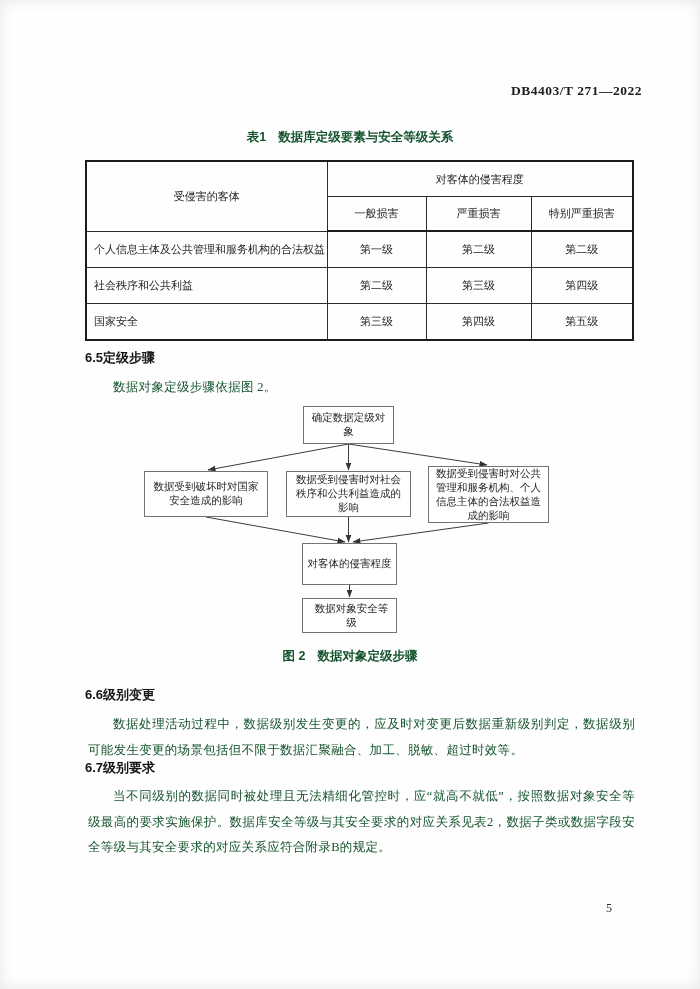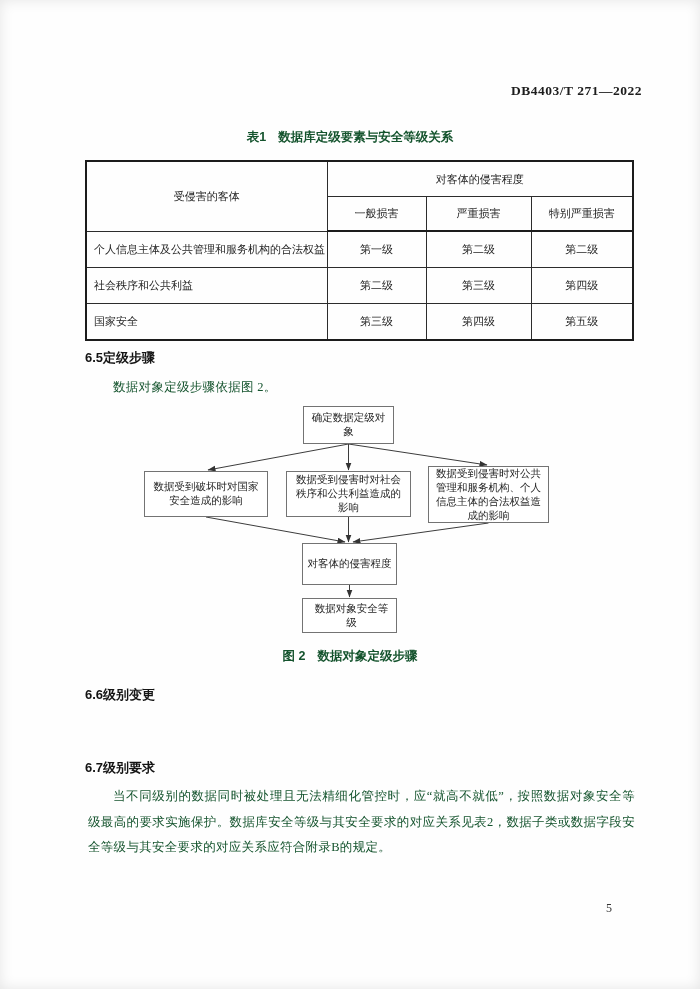--- a/index.html
+++ b/index.html
@@ -136,20 +136,21 @@
     <div class="node" style="left:302px; top:598px; width:95px; height:35px;padding-left:8px;">数据对象安全等级</div>
   </div>
 
   <div class="caption" style="top:648px;">
     <span>图 2</span><span class="gap"></span><span>数据对象定级步骤</span>
   </div>
 
   <div class="heading" style="top:686px;">
     <span>6.6</span><span class="ht">级别变更</span>
   </div>
+  <div class="para" style="top:712px;">数据处理活动过程中，数据级别发生变更的，应及时对变更后数据重新级别判定，数据级别可能发生变更的场景包括但不限于数据汇聚融合、加工、脱敏、超过时效等。</div>
 
   <div class="heading" style="top:759px;">
     <span>6.7</span><span class="ht">级别要求</span>
   </div>
   <div class="para" style="top:784px;">当不同级别的数据同时被处理且无法精细化管控时，应“就高不就低”，按照数据对象安全等级最高的要求实施保护。数据库安全等级与其安全要求的对应关系见表2，数据子类或数据字段安全等级与其安全要求的对应关系应符合附录B的规定。</div>
 
   <div class="page-num">5</div>
 
 </div>
 

